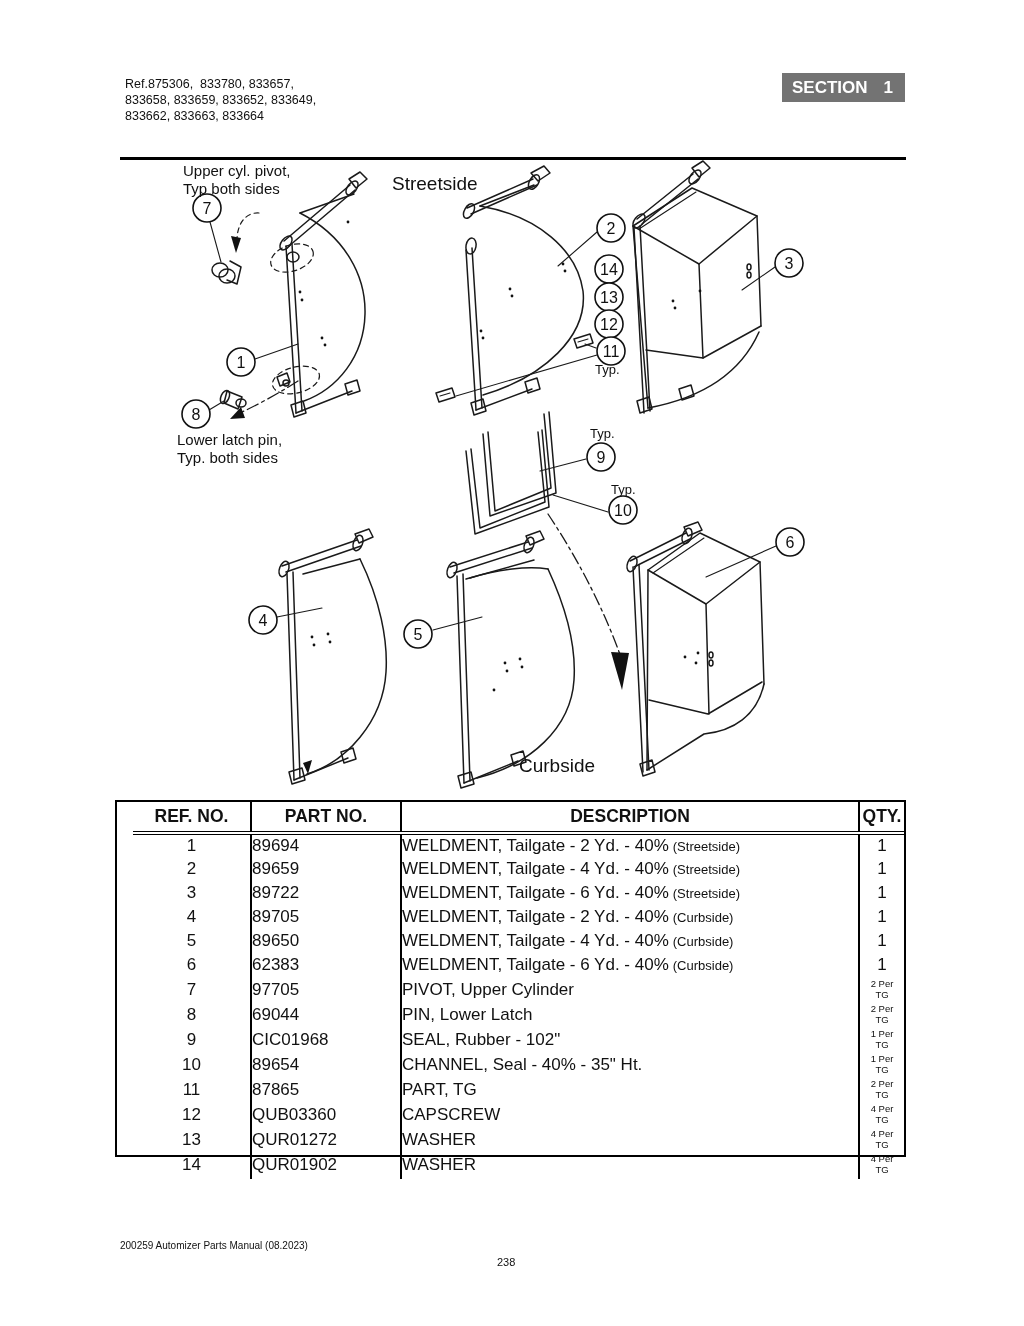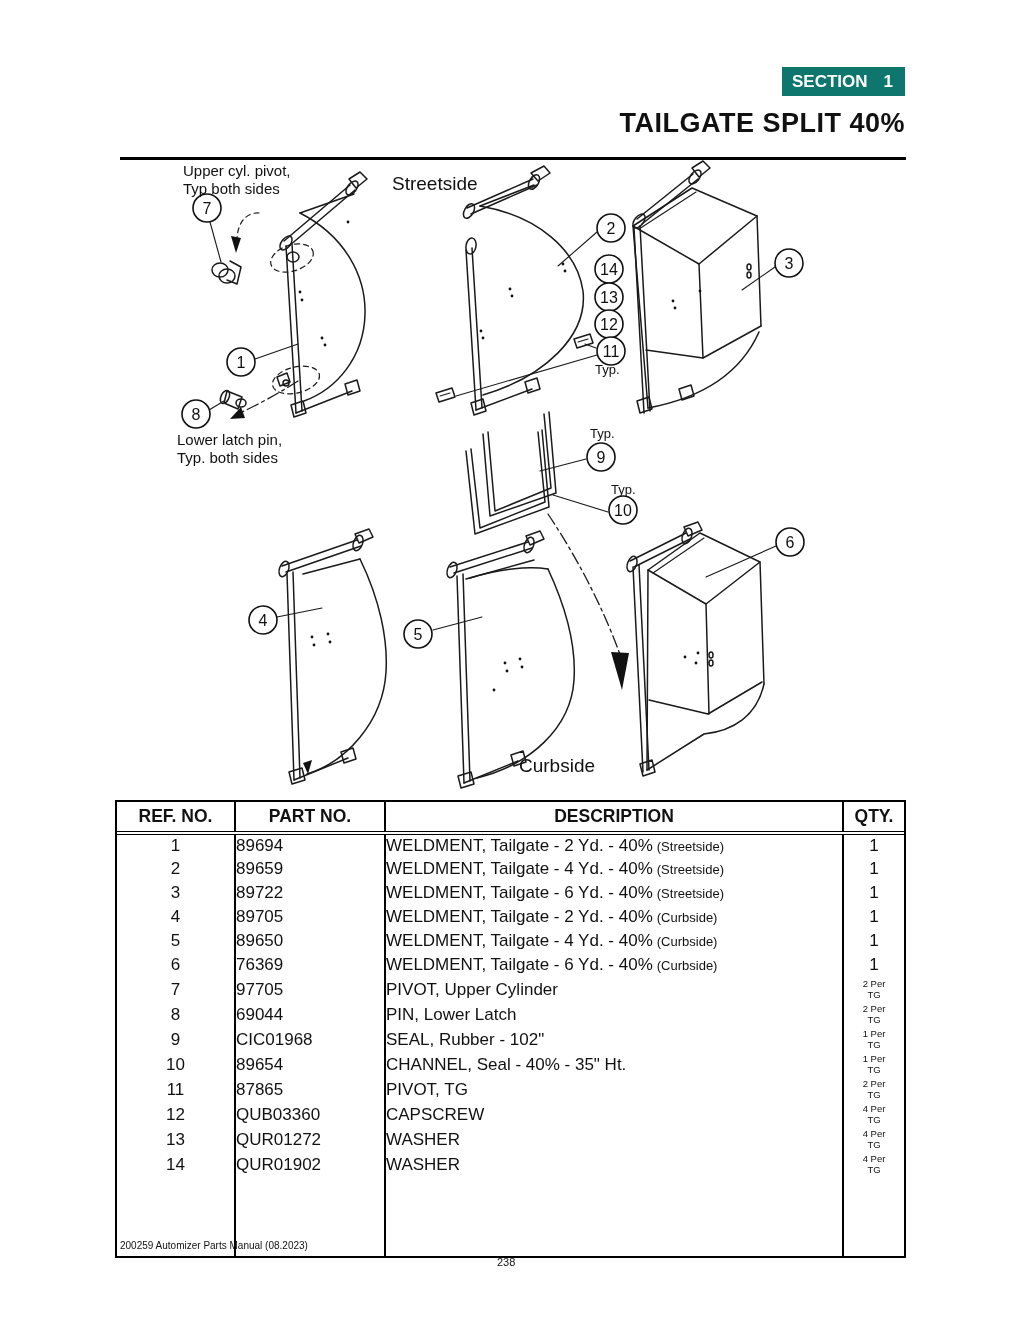--- a/index.html
+++ b/index.html
@@ -1,40 +1,40 @@
 <!DOCTYPE html>
 <html><head>
 <meta charset="utf-8">
 <style>
   html,body{margin:0;padding:0;background:#fff;}
   .page{position:relative;width:1024px;height:1326px;background:#fff;overflow:hidden;
         font-family:"Liberation Sans",sans-serif;color:#111;}
   .refs{position:absolute;left:125px;top:76px;font-size:12.5px;line-height:16px;}
   .refs div{white-space:pre;}
-  .badge{position:absolute;left:782px;top:67px;width:123px;height:29px;background:#0f766e;color:#fff;
+  .badge{position:absolute;left:782px;top:73px;width:123px;height:29px;background:#737373;color:#fff;
          font-weight:bold;font-size:17px;display:flex;align-items:center;justify-content:space-between;
          padding:0 12px 0 10px;box-sizing:border-box;}
   .title{position:absolute;right:119px;top:108px;font-size:27px;font-weight:bold;letter-spacing:.5px;}
   .rule{position:absolute;left:120px;top:157px;width:786px;height:3px;background:#000;}
   svg.diagram{position:absolute;left:0;top:160px;width:1024px;height:640px;}
   svg.diagram path,svg.diagram ellipse,svg.diagram circle,svg.diagram line{
     fill:none;stroke:#1a1a1a;stroke-width:1.5;stroke-linecap:round;stroke-linejoin:round;}
   svg.diagram .thin{stroke-width:1.1;}
   svg.diagram .dash{stroke-dasharray:5 4;stroke-width:1.2;}
   svg.diagram .dashdot{stroke-dasharray:12 4 3 4;stroke-width:1.3;}
   svg.diagram .fillb{fill:#111;stroke:none;}
   svg.diagram .dot{fill:#111;stroke:none;}
   svg.diagram .co{fill:#fff;stroke:#111;stroke-width:1.6;}
   svg.diagram text{stroke:none;fill:#111;font-family:"Liberation Sans",sans-serif;}
   .cot{font-size:16px;text-anchor:middle;}
   .note-txt{font-size:15px;}
   .side-lbl{font-size:19px;}
   .typ-txt{font-size:13px;}
-  .table-wrap{position:absolute;left:115px;top:800px;width:791px;height:458px;
-              border:2.5px solid #000;box-sizing:border-box;}
+  .table-wrap{position:absolute;left:115px;top:800px;width:791px;height:357px;
+              border:2.5px solid #000;box-sizing:border-box;padding-left:16px;}
   table.parts{width:100%;height:100%;border-collapse:collapse;table-layout:fixed;}
   table.parts th{font-size:17.5px;font-weight:bold;height:29px;border-bottom:4px double #000;
                  text-align:center;padding:0;}
   table.parts td{font-size:17px;padding:1px 0;vertical-align:middle;}
   .vr{border-right:2px solid #000;}
   td.c-ref{text-align:center;}
   td.c-part{padding-left:12px;}
   td.c-desc{padding-left:8px;}
   td.c-qty{text-align:center;}
   td.c-qty.sm{font-size:9.5px;line-height:10.5px;margin-top:11px;}
@@ -43,27 +43,31 @@
   tr.tall{height:25px;}
   .note{font-size:13px;margin-left:4px;}
   .footer-left{position:absolute;left:120px;top:1240px;font-size:10px;}
   .footer-page{position:absolute;left:497px;top:1256px;font-size:11px;}
 </style>
 </head>
 <body>
 
 <div class="page">
 
+  <div class="refs">
+    <div>Ref.875306,  833780, 833657,</div>
+    <div>833658, 833659, 833652, 833649,</div>
+    <div>833662, 833663, 833664</div>
+  </div>
 
   <div class="badge">
     <span>SECTION</span>
     <span>1</span>
   </div>
 
-  <div class="title">TAILGATE SPLIT 40%</div>
   <div class="rule"></div>
 
   <svg class="diagram" viewBox="0 160 1024 640">
 
     <g>
       <path d="M284 241 L350 185"></path>
         <path d="M289 246 L355 190"></path>
       <ellipse cx="286" cy="243" rx="4.5" ry="8" transform="rotate(38 286 243)"></ellipse>
       <ellipse cx="352" cy="188" rx="4.5" ry="8" transform="rotate(38 352 188)"></ellipse>
       <path d="M349 179 L360 172 L367 179 L356 188 Z"></path>
@@ -350,21 +354,21 @@
           <td class="c-qty">1</td>
         </tr>
         <tr class="r">
           <td class="c-ref vr">5</td>
           <td class="c-part vr">89650</td>
           <td class="c-desc vr"><span>WELDMENT, Tailgate - 4 Yd. - 40%</span><span class="note">(Curbside)</span></td>
           <td class="c-qty">1</td>
         </tr>
         <tr class="r">
           <td class="c-ref vr">6</td>
-          <td class="c-part vr">76369</td>
+          <td class="c-part vr">62383</td>
           <td class="c-desc vr"><span>WELDMENT, Tailgate - 6 Yd. - 40%</span><span class="note">(Curbside)</span></td>
           <td class="c-qty">1</td>
         </tr>
         <tr class="tall">
           <td class="c-ref vr">7</td>
           <td class="c-part vr">97705</td>
           <td class="c-desc vr"><span>PIVOT, Upper Cylinder</span></td>
           <td class="c-qty sm">
               <span>2 Per</span>
               <span>TG</span>
@@ -393,21 +397,21 @@
           <td class="c-part vr">89654</td>
           <td class="c-desc vr"><span>CHANNEL, Seal - 40% - 35" Ht.</span></td>
           <td class="c-qty sm">
               <span>1 Per</span>
               <span>TG</span>
             </td>
         </tr>
         <tr class="tall">
           <td class="c-ref vr">11</td>
           <td class="c-part vr">87865</td>
-          <td class="c-desc vr"><span>PIVOT, TG</span></td>
+          <td class="c-desc vr"><span>PART, TG</span></td>
           <td class="c-qty sm">
               <span>2 Per</span>
               <span>TG</span>
             </td>
         </tr>
         <tr class="tall">
           <td class="c-ref vr">12</td>
           <td class="c-part vr">QUB03360</td>
           <td class="c-desc vr"><span>CAPSCREW</span></td>
           <td class="c-qty sm">

